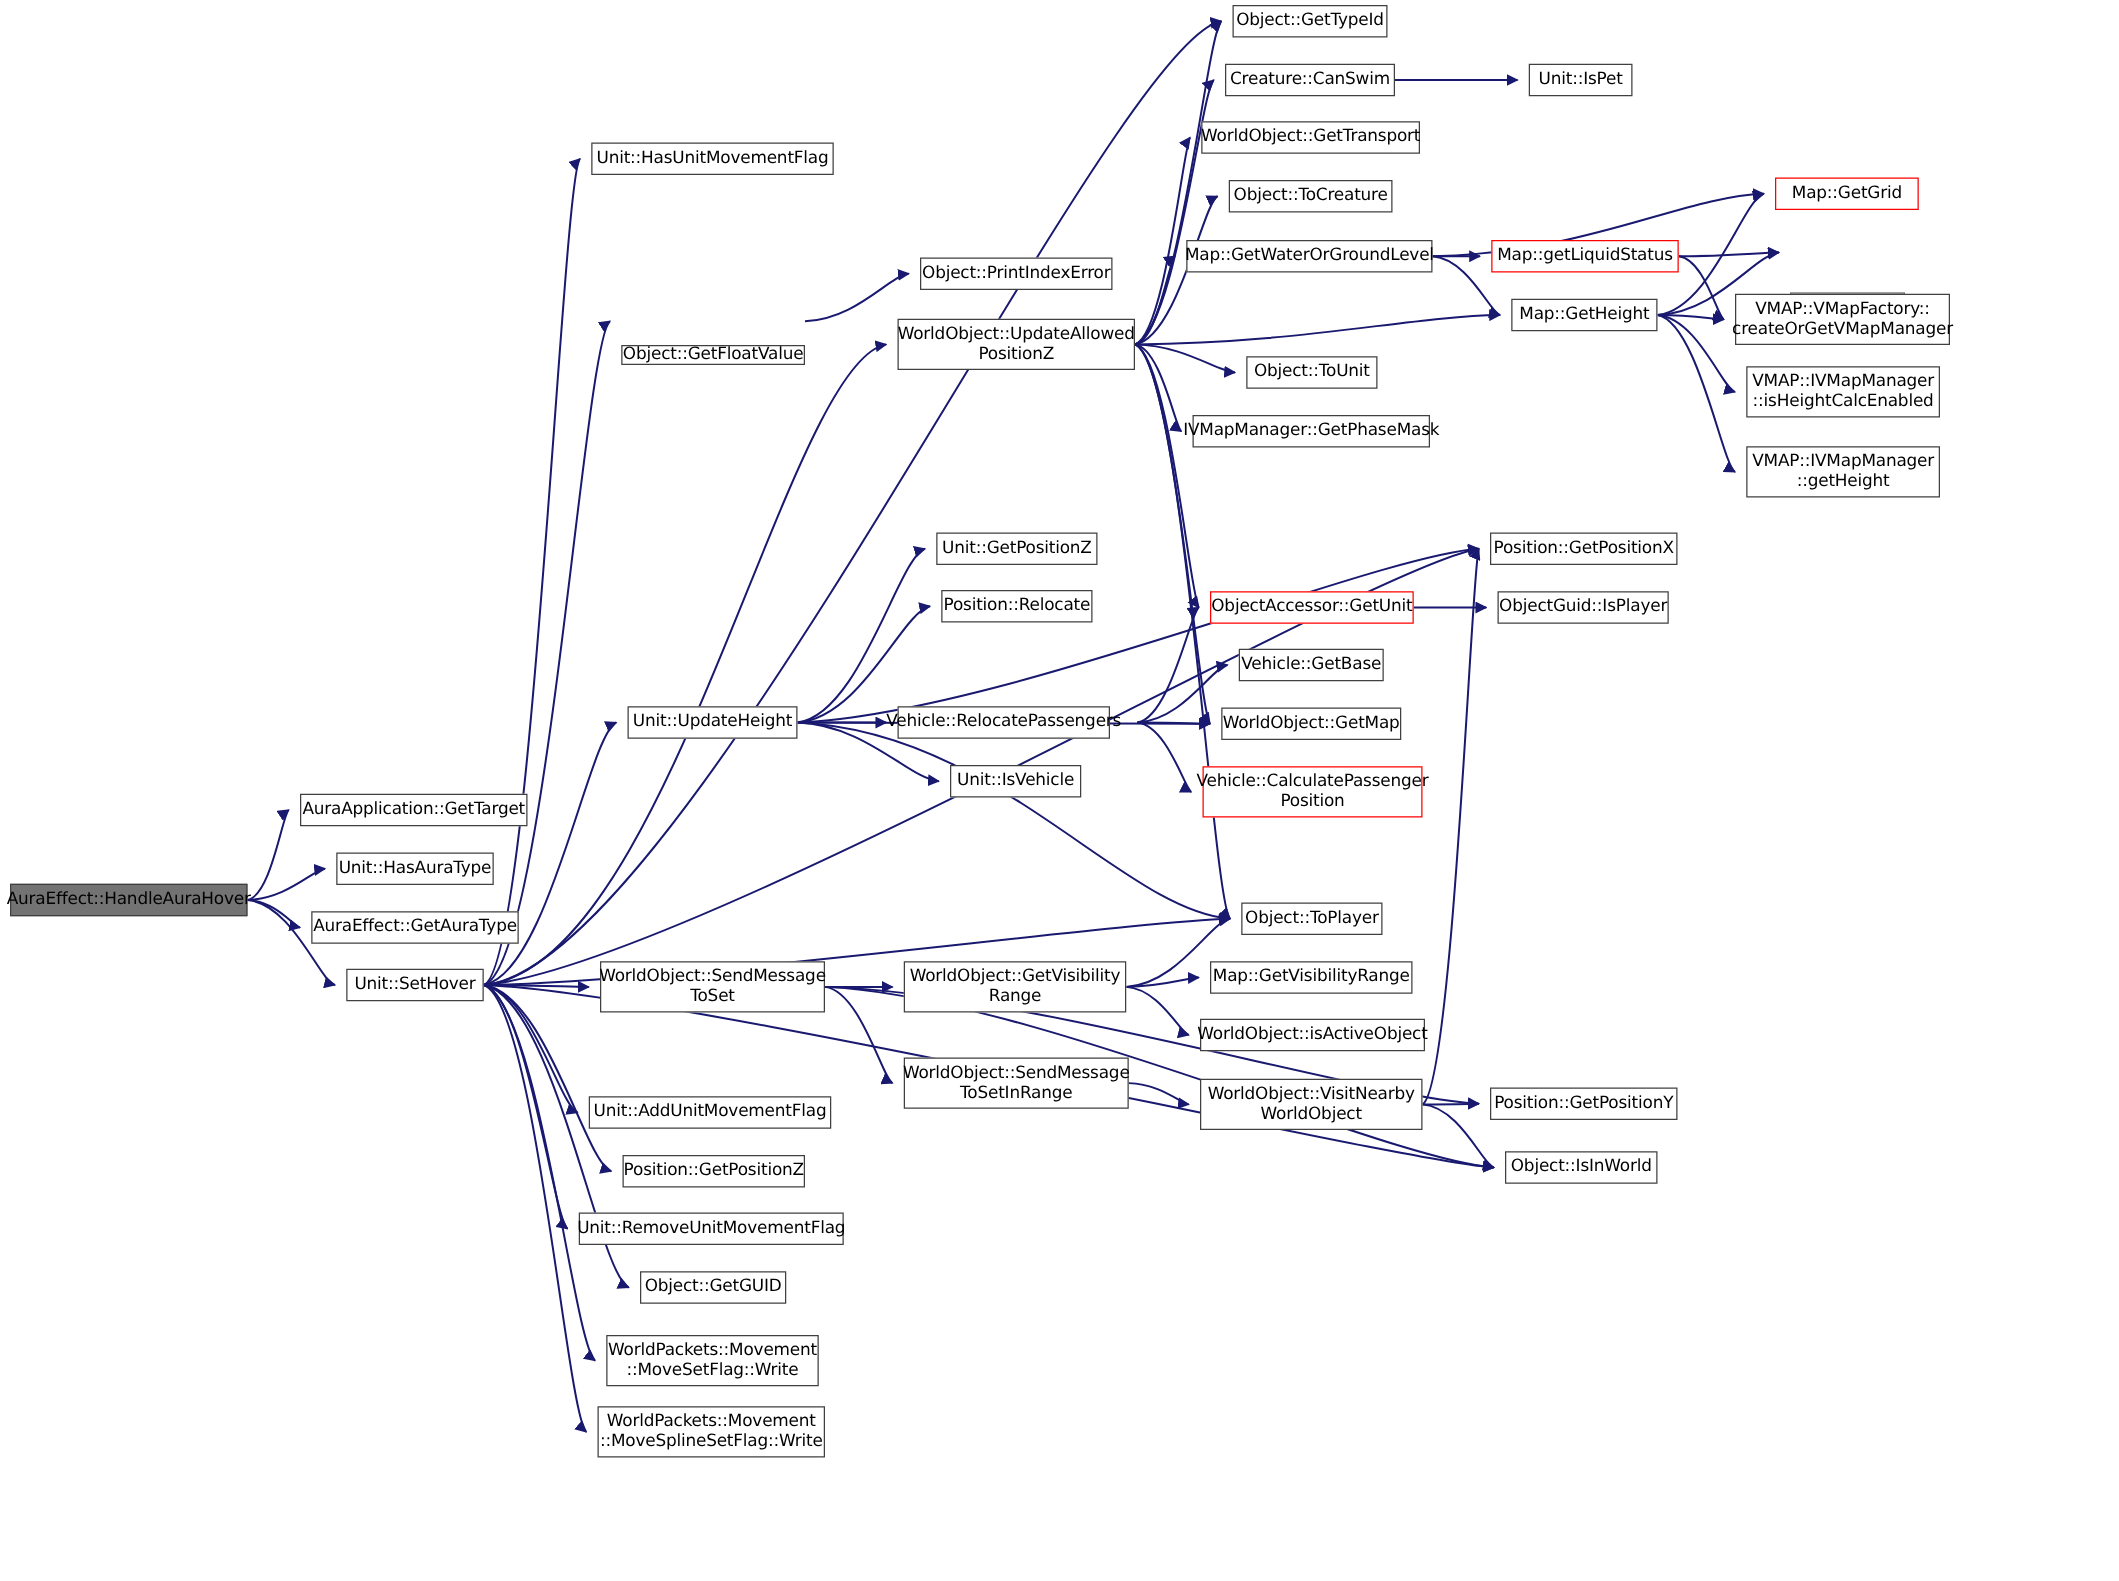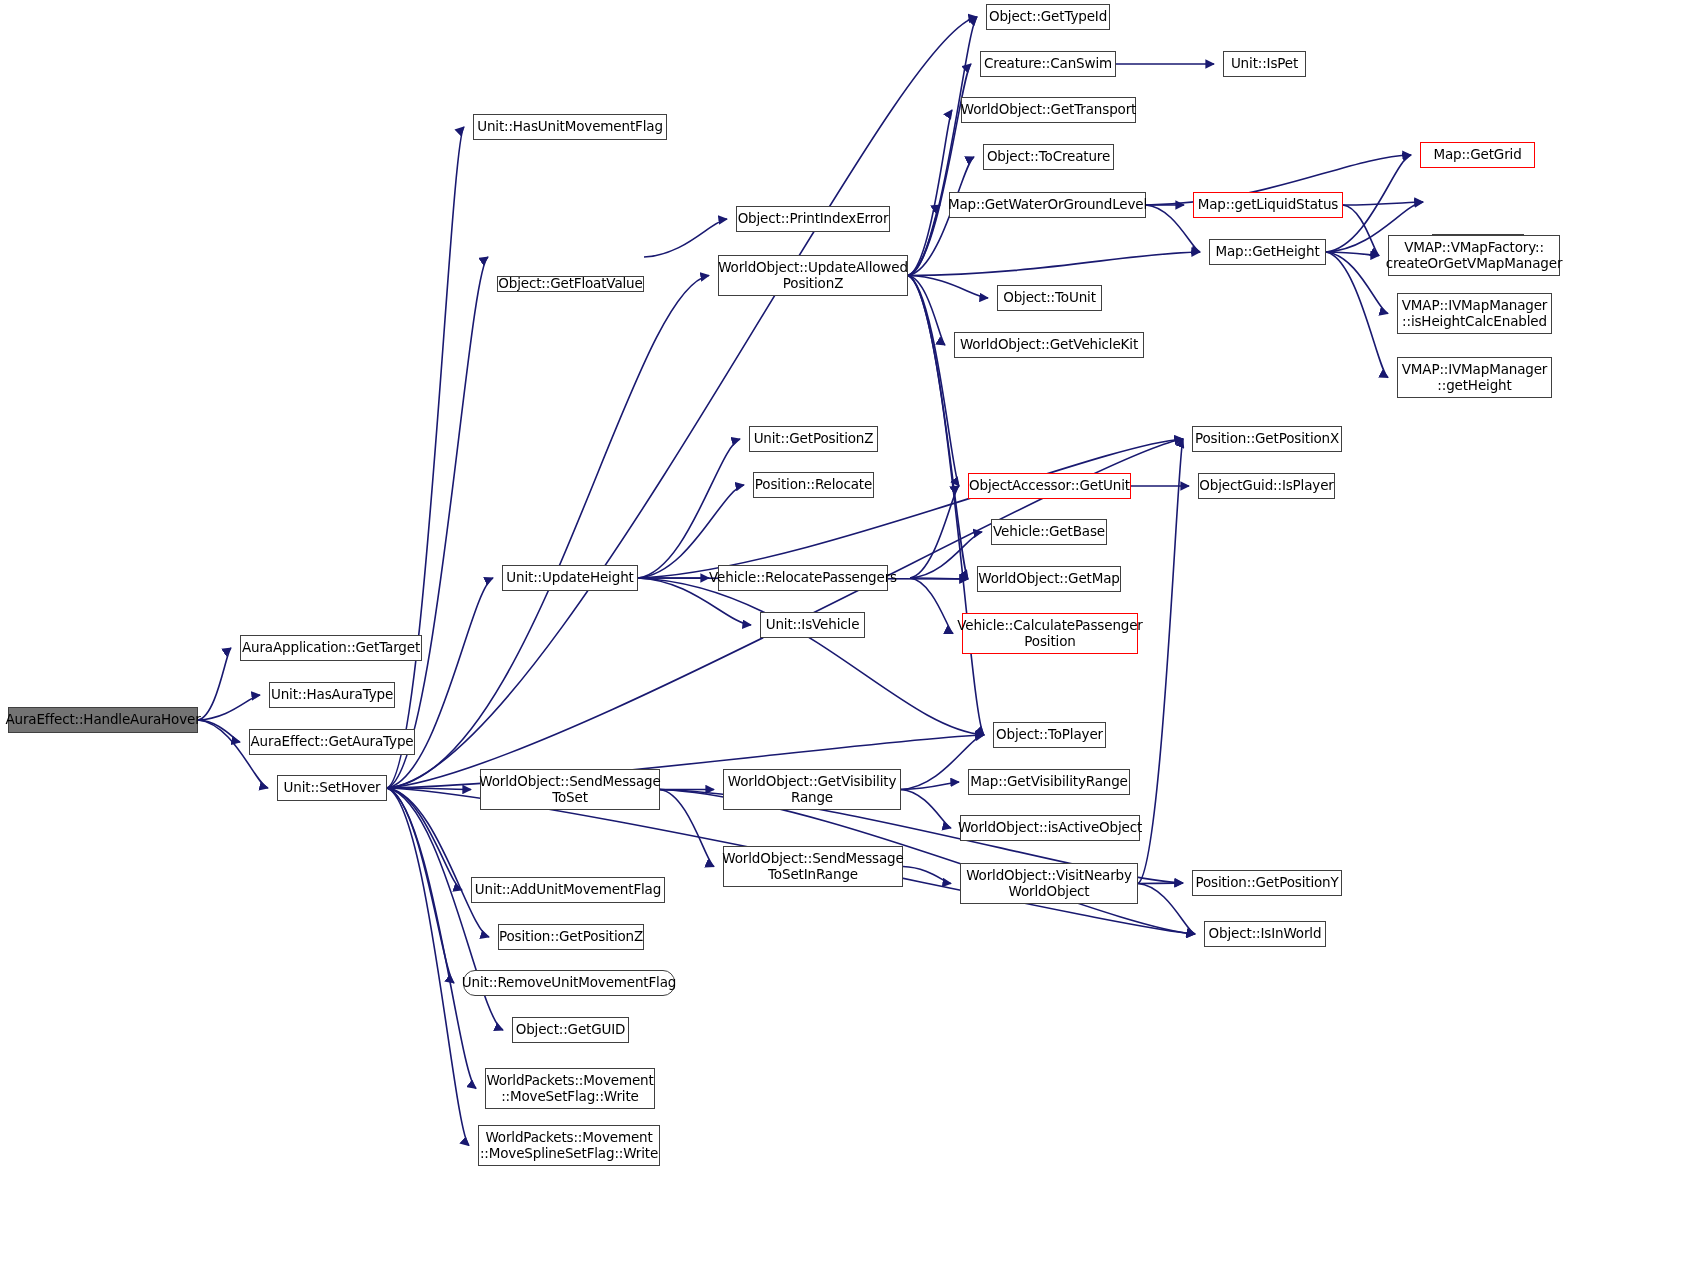--- a/index.html
+++ b/index.html
@@ -130,21 +130,21 @@
       <div class="node" style="left: 269px; top: 682px; width: 126px; height: 26px;">Unit::HasAuraType</div>
       <div class="node" style="left: 249px; top: 729px; width: 166px; height: 26px;">AuraEffect::GetAuraType</div>
       <div class="node" style="left: 277px; top: 775px; width: 110px; height: 26px;">Unit::SetHover</div>
       <div class="node" style="left: 473px; top: 114px; width: 194px; height: 26px;">Unit::HasUnitMovementFlag</div>
       <div class="node" style="left: 497px; top: 244px; width: 147px; height: 16px; margin-top: 32px;">Object::GetFloatValue</div>
       <div class="node" style="left: 502px; top: 565px; width: 136px; height: 26px;">Unit::UpdateHeight</div>
       <div class="node" style="left: 480px; top: 769px; width: 180px; height: 41px;">WorldObject::SendMessage
 ToSet</div>
       <div class="node" style="left: 471px; top: 877px; width: 194px; height: 26px;">Unit::AddUnitMovementFlag</div>
       <div class="node" style="left: 498px; top: 924px; width: 146px; height: 26px;">Position::GetPositionZ</div>
-      <div class="node" style="left: 463px; top: 970px; width: 212px; height: 26px; border-radius: 12px;">Unit::RemoveUnitMovementFlag</div>
+      <div class="node" style="left: 463px; top: 970px; width: 212px; height: 26px;">Unit::RemoveUnitMovementFlag</div>
       <div class="node" style="left: 512px; top: 1017px; width: 117px; height: 26px;">Object::GetGUID</div>
       <div class="node" style="left: 485px; top: 1068px; width: 170px; height: 41px;">WorldPackets::Movement
 ::MoveSetFlag::Write</div>
       <div class="node" style="left: 478px; top: 1125px; width: 182px; height: 41px;">WorldPackets::Movement
 ::MoveSplineSetFlag::Write</div>
       <div class="node" style="left: 736px; top: 206px; width: 154px; height: 26px;">Object::PrintIndexError</div>
       <div class="node" style="left: 718px; top: 255px; width: 190px; height: 41px;">WorldObject::UpdateAllowed
 PositionZ</div>
       <div class="node" style="left: 749px; top: 426px; width: 129px; height: 26px;">Unit::GetPositionZ</div>
       <div class="node" style="left: 753px; top: 472px; width: 121px; height: 26px;">Position::Relocate</div>
@@ -153,21 +153,21 @@
       <div class="node" style="left: 723px; top: 769px; width: 178px; height: 41px;">WorldObject::GetVisibility
 Range</div>
       <div class="node" style="left: 723px; top: 846px; width: 180px; height: 41px;">WorldObject::SendMessage
 ToSetInRange</div>
       <div class="node" style="left: 986px; top: 4px; width: 124px; height: 26px;">Object::GetTypeId</div>
       <div class="node" style="left: 980px; top: 51px; width: 136px; height: 26px;">Creature::CanSwim</div>
       <div class="node" style="left: 961px; top: 97px; width: 175px; height: 26px;">WorldObject::GetTransport</div>
       <div class="node" style="left: 983px; top: 144px; width: 131px; height: 26px;">Object::ToCreature</div>
       <div class="node" style="left: 949px; top: 192px; width: 197px; height: 26px;">Map::GetWaterOrGroundLevel</div>
       <div class="node" style="left: 997px; top: 285px; width: 105px; height: 26px;">Object::ToUnit</div>
-      <div class="node" style="left: 954px; top: 332px; width: 190px; height: 26px;">WorldObject::GetVehicleKit</div>
+      <div class="node" style="left: 954px; top: 332px; width: 190px; height: 26px;">IVMapManager::GetPhaseMask</div>
       <div class="node red" style="left: 968px; top: 473px; width: 163px; height: 26px;">ObjectAccessor::GetUnit</div>
       <div class="node" style="left: 991px; top: 519px; width: 116px; height: 26px;">Vehicle::GetBase</div>
       <div class="node" style="left: 977px; top: 566px; width: 144px; height: 26px;">WorldObject::GetMap</div>
       <div class="node red" style="left: 962px; top: 613px; width: 176px; height: 41px;">Vehicle::CalculatePassenger
 Position</div>
       <div class="node" style="left: 993px; top: 722px; width: 113px; height: 26px;">Object::ToPlayer</div>
       <div class="node" style="left: 968px; top: 769px; width: 162px; height: 26px;">Map::GetVisibilityRange</div>
       <div class="node" style="left: 960px; top: 815px; width: 180px; height: 26px;">WorldObject::isActiveObject</div>
       <div class="node" style="left: 960px; top: 863px; width: 178px; height: 41px;">WorldObject::VisitNearby
 WorldObject</div>

